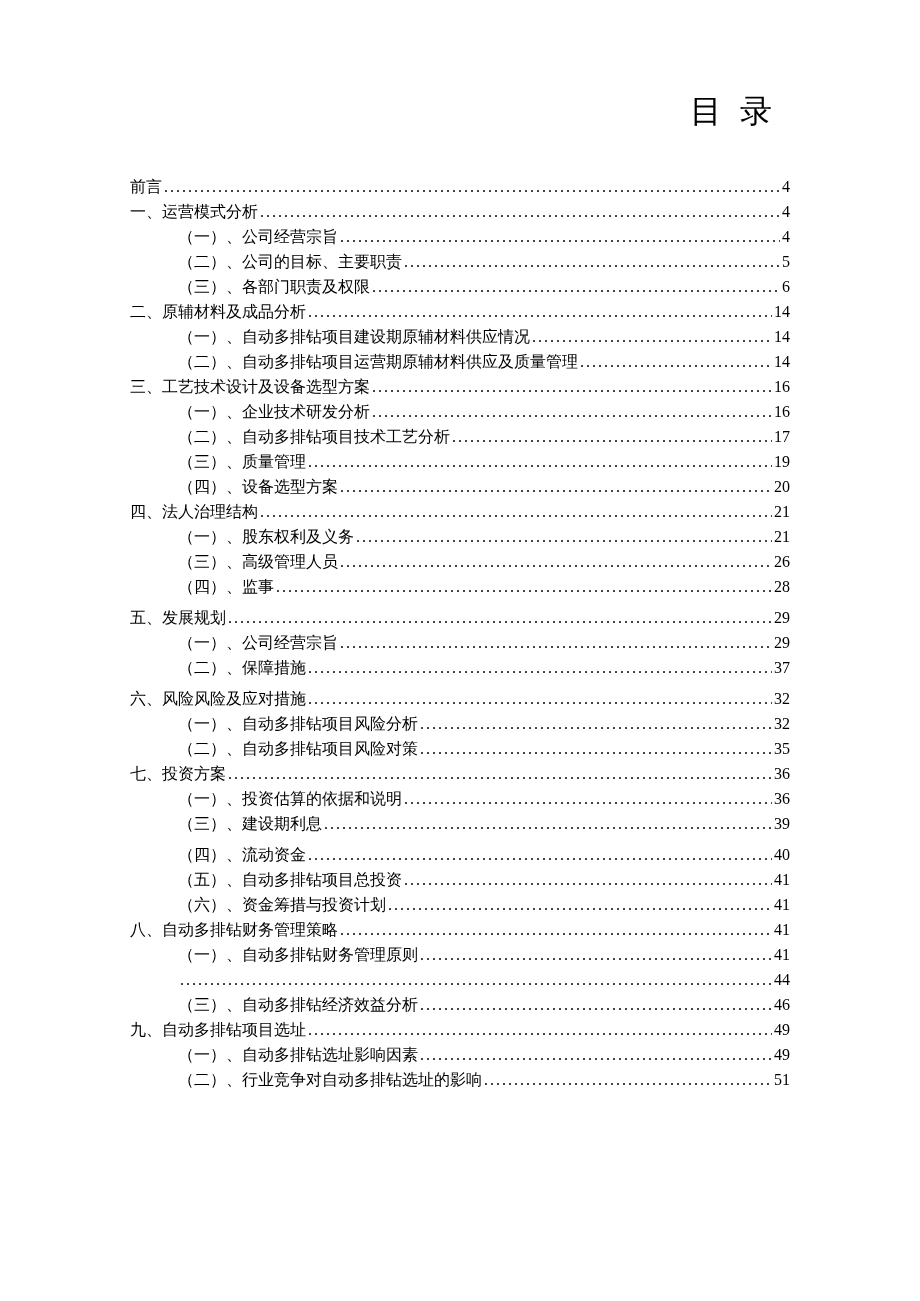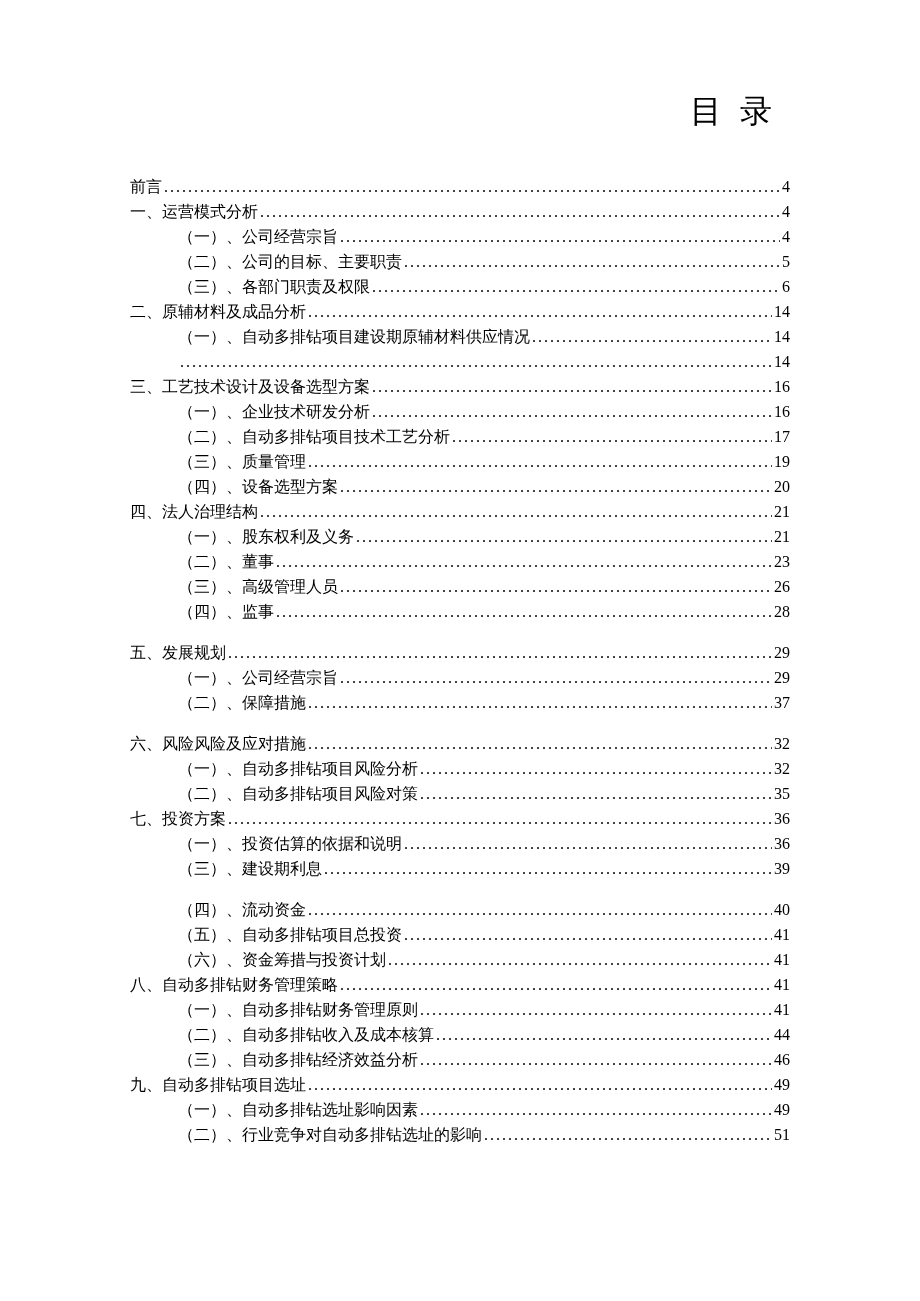--- a/index.html
+++ b/index.html
@@ -48,21 +48,21 @@
       color: #000;
     }
     .toc-dots::before {
       content: ".................................................................................................................................................................................";
     }
     .toc-page {
       flex-shrink: 0;
       padding-left: 2px;
     }
     .extra-gap {
-      margin-top: 16px;
+      margin-top: 6px;
     }
   </style>
 </head>
 <body>
 
 <h1 class="title">目录</h1>
 
 <div id="toc-container">
     <div class="toc-line level0">
       <span class="toc-text">前言</span>
@@ -93,20 +93,21 @@
       <span class="toc-text">二、原辅材料及成品分析</span>
       <span class="toc-dots"></span>
       <span class="toc-page">14</span>
     </div>
     <div class="toc-line level1">
       <span class="toc-text">（一）、自动多排钻项目建设期原辅材料供应情况</span>
       <span class="toc-dots"></span>
       <span class="toc-page">14</span>
     </div>
     <div class="toc-line level1">
+      <span class="toc-text">（二）、自动多排钻项目运营期原辅材料供应及质量管理</span>
       <span class="toc-dots"></span>
       <span class="toc-page">14</span>
     </div>
     <div class="toc-line level0">
       <span class="toc-text">三、工艺技术设计及设备选型方案</span>
       <span class="toc-dots"></span>
       <span class="toc-page">16</span>
     </div>
     <div class="toc-line level1">
       <span class="toc-text">（一）、企业技术研发分析</span>
@@ -130,25 +131,20 @@
     </div>
     <div class="toc-line level0">
       <span class="toc-text">四、法人治理结构</span>
       <span class="toc-dots"></span>
       <span class="toc-page">21</span>
     </div>
     <div class="toc-line level1">
       <span class="toc-text">（一）、股东权利及义务</span>
       <span class="toc-dots"></span>
       <span class="toc-page">21</span>
-    </div>
-    <div class="toc-line level1">
-      <span class="toc-text">（二）、董事</span>
-      <span class="toc-dots"></span>
-      <span class="toc-page">23</span>
     </div>
     <div class="toc-line level1">
       <span class="toc-text">（三）、高级管理人员</span>
       <span class="toc-dots"></span>
       <span class="toc-page">26</span>
     </div>
     <div class="toc-line level1">
       <span class="toc-text">（四）、监事</span>
       <span class="toc-dots"></span>
       <span class="toc-page">28</span>
@@ -217,21 +213,20 @@
       <span class="toc-text">八、自动多排钻财务管理策略</span>
       <span class="toc-dots"></span>
       <span class="toc-page">41</span>
     </div>
     <div class="toc-line level1">
       <span class="toc-text">（一）、自动多排钻财务管理原则</span>
       <span class="toc-dots"></span>
       <span class="toc-page">41</span>
     </div>
     <div class="toc-line level1">
-      <span class="toc-text">（二）、自动多排钻收入及成本核算</span>
       <span class="toc-dots"></span>
       <span class="toc-page">44</span>
     </div>
     <div class="toc-line level1">
       <span class="toc-text">（三）、自动多排钻经济效益分析</span>
       <span class="toc-dots"></span>
       <span class="toc-page">46</span>
     </div>
     <div class="toc-line level0">
       <span class="toc-text">九、自动多排钻项目选址</span>

